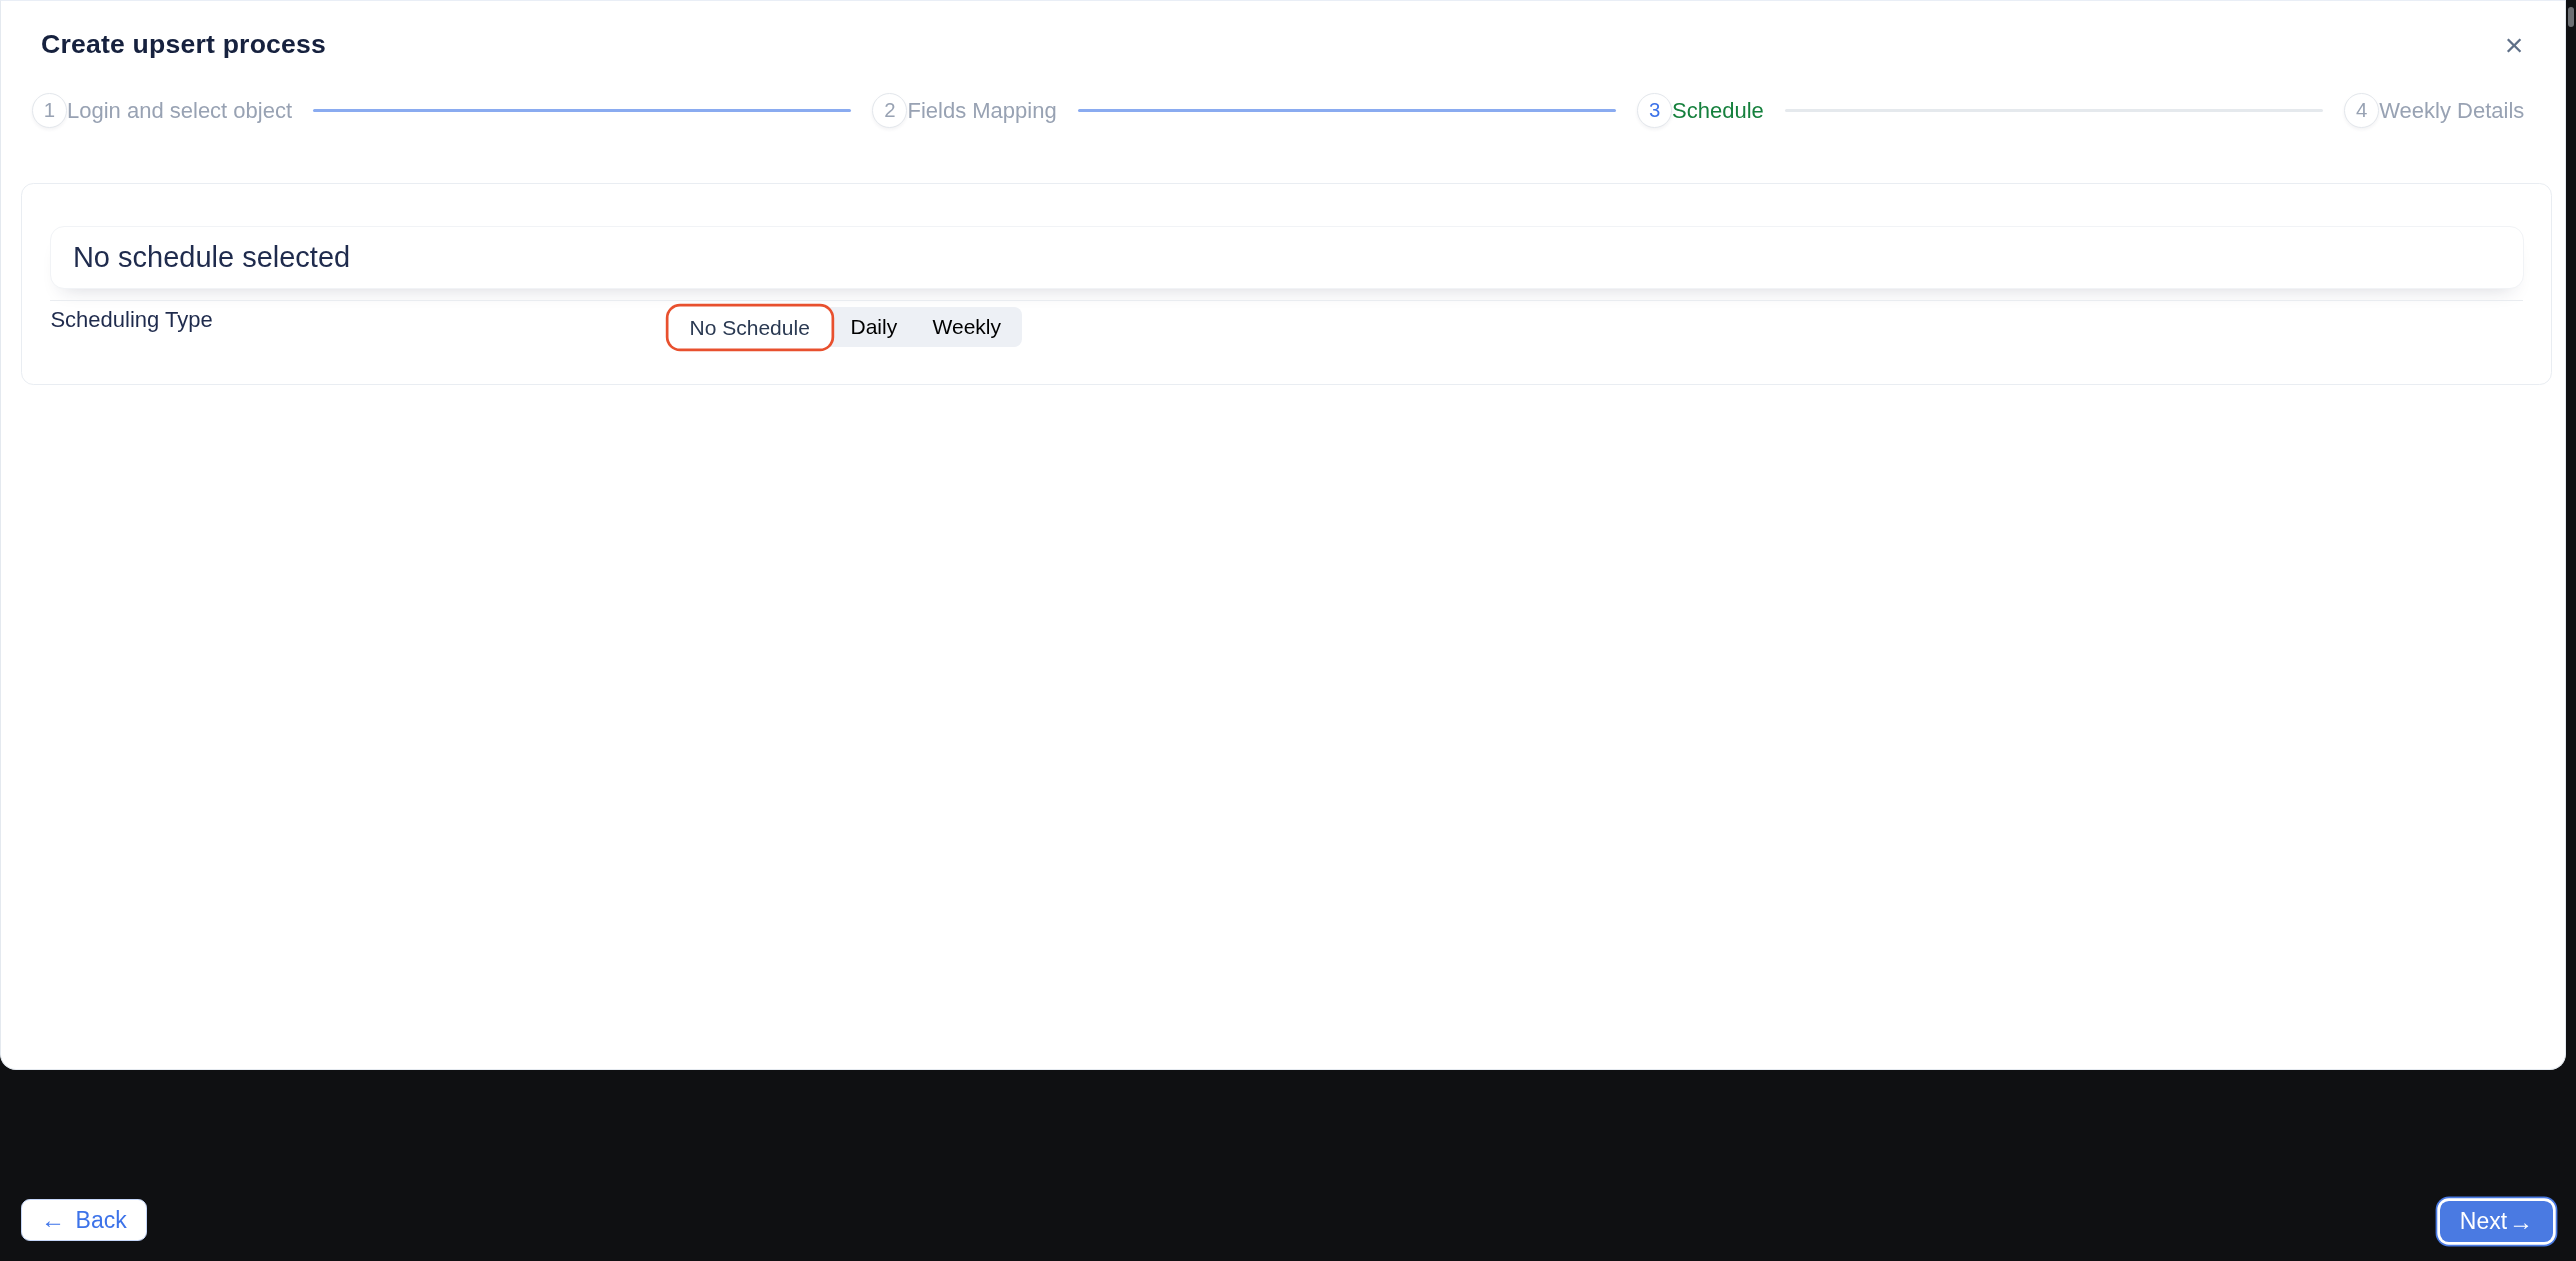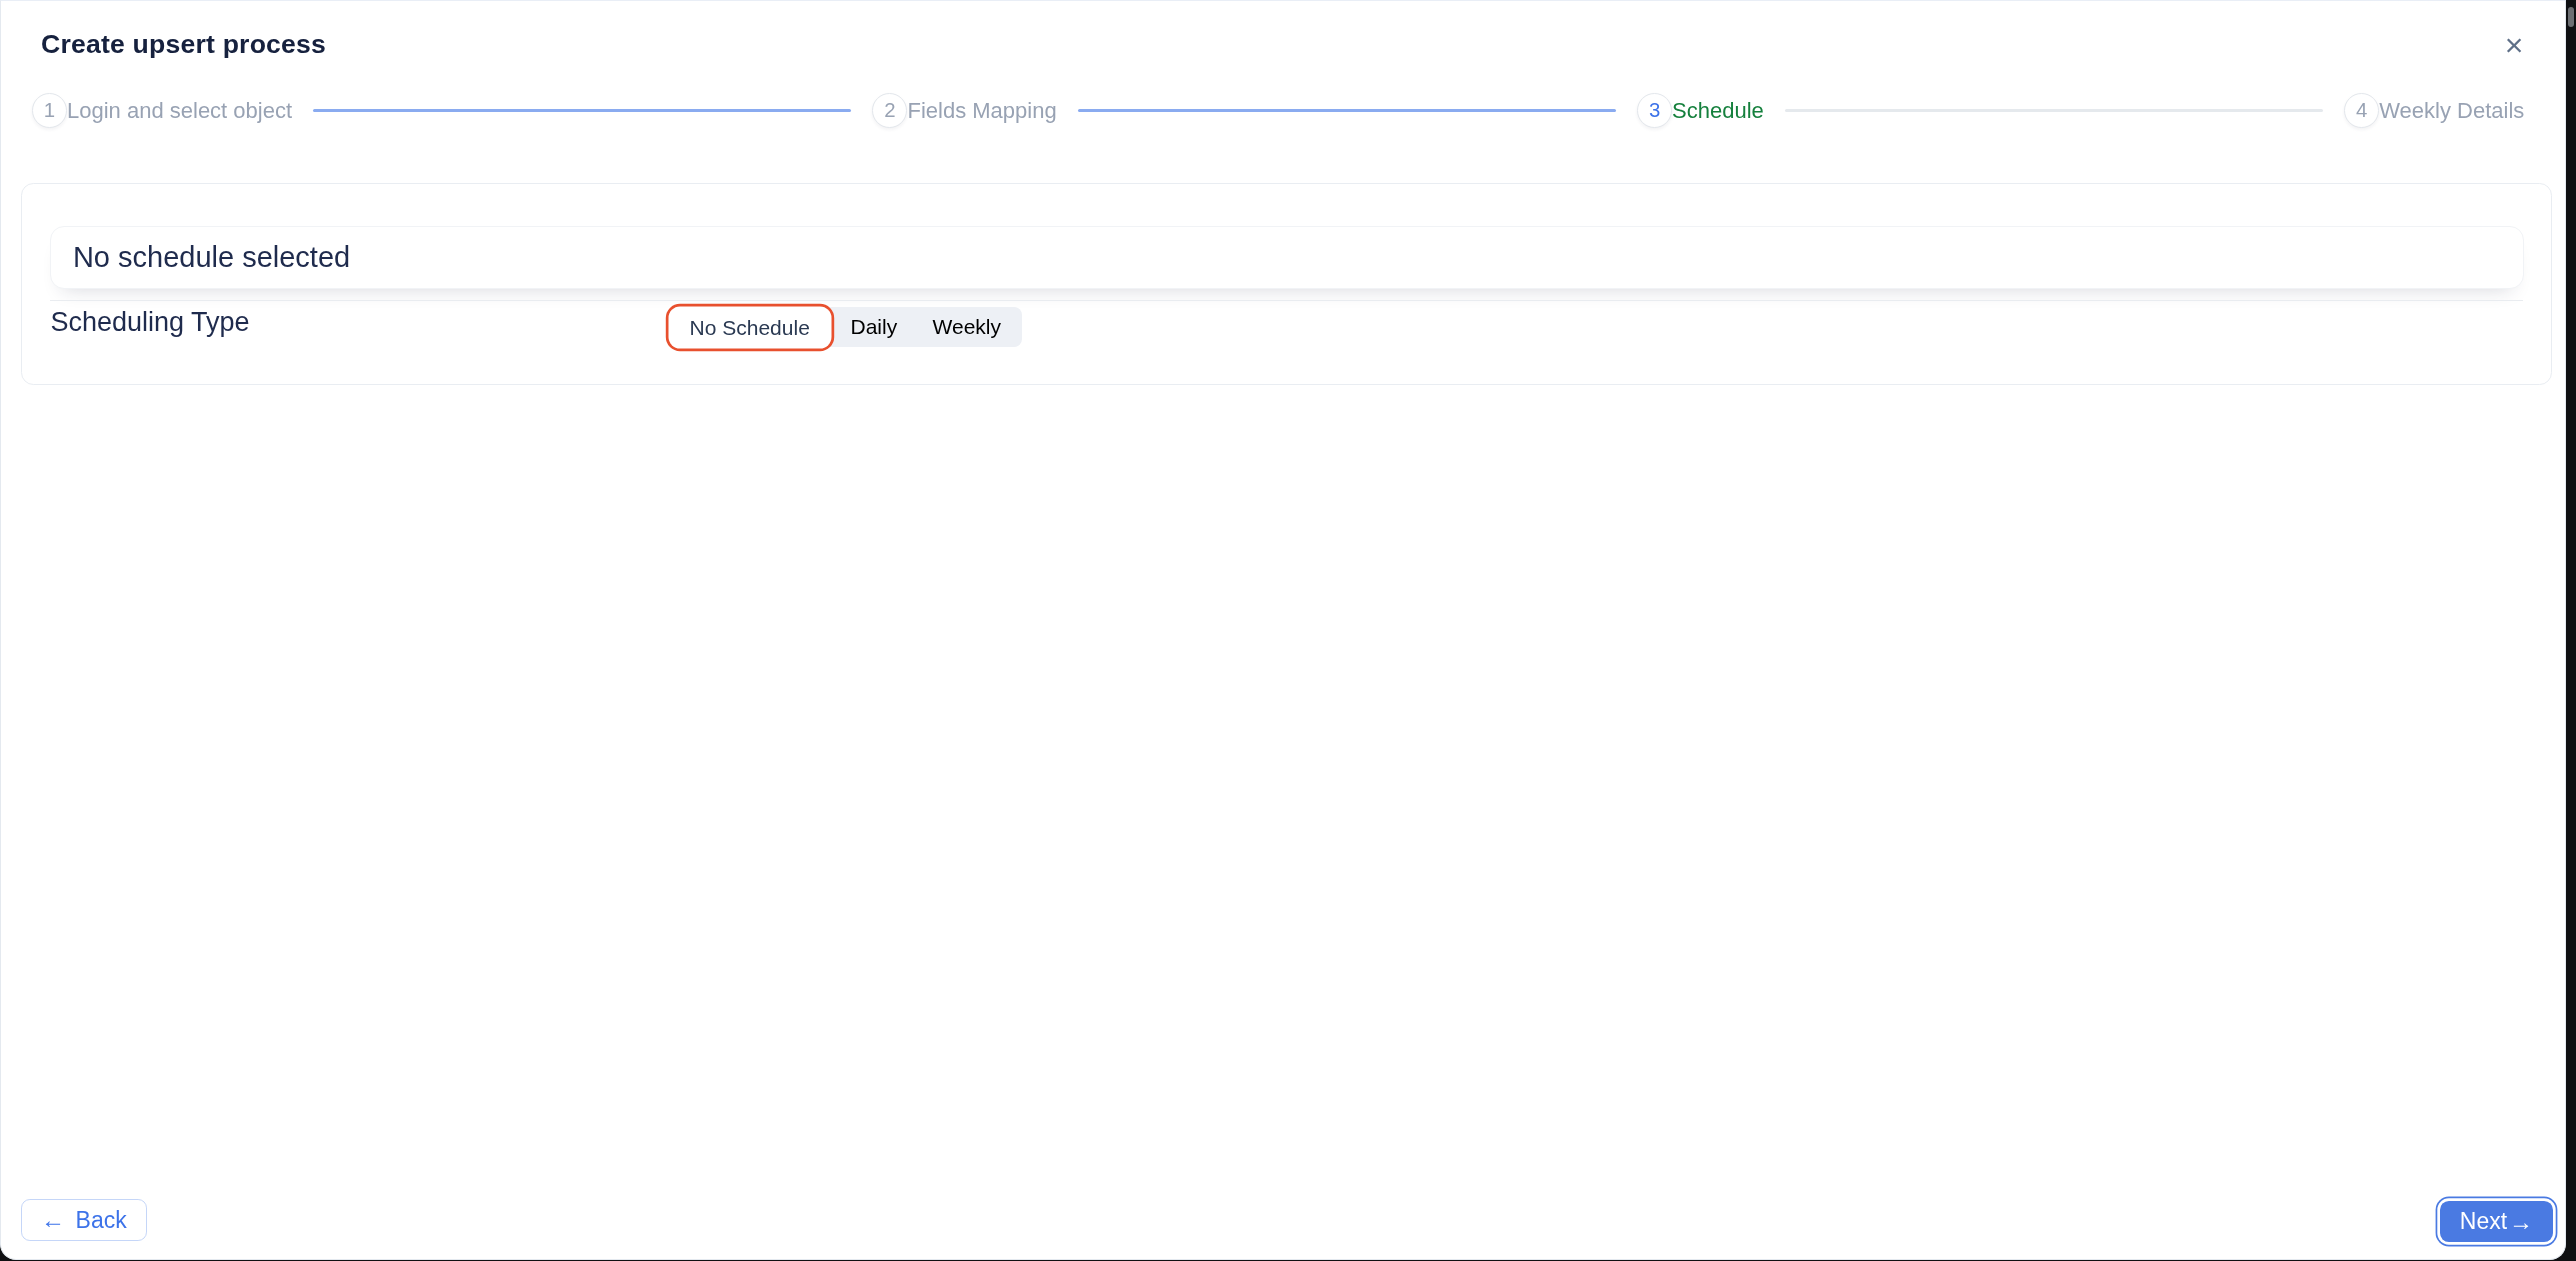--- a/index.html
+++ b/index.html
@@ -4,21 +4,21 @@
 <style>
   * { margin: 0; padding: 0; box-sizing: border-box; }
   html, body {
     width: 2576px; height: 1261px;
     overflow: hidden;
     font-family: "Liberation Sans", "DejaVu Sans", sans-serif;
     background: #0f1012;
   }
   .modal {
     position: absolute; left: 0; top: 0;
-    width: 2566px; height: 1260px;
+    width: 2566px; height: 1070px;
     background: #ffffff;
     border: 0.9px solid #e4e9ef;
     border-top: 1.8px solid #e9eef6;
     border-radius: 0 0 16px 16px;
   }
   .scroll-thumb {
     position: absolute; right: 1.8px; top: 7px;
     width: 6.2px; height: 19.5px;
     background: #6d6f73; border-radius: 3.5px;
   }
@@ -77,21 +77,21 @@
     display: flex; align-items: center;
     padding-left: 22px;
     font-size: 29px; color: #1f2b4d;
   }
   .card-divider {
     position: absolute; left: 27.5px; right: 28px; top: 116px;
     height: 0.9px; background: #e9ecf0;
   }
   .sched-label {
     position: absolute; left: 28px; top: 123px;
-    font-size: 27px; color: #1f2b4d;
+    font-size: 22px; color: #1f2b4d;
   }
   .seg-group {
     position: absolute; left: 646px; top: 123px;
     height: 40px;
     display: inline-flex; align-items: center;
     background: #edf0f5; border-radius: 8px;
     padding: 0 3.5px;
   }
   .seg-item {
     height: 40px; line-height: 40px;

